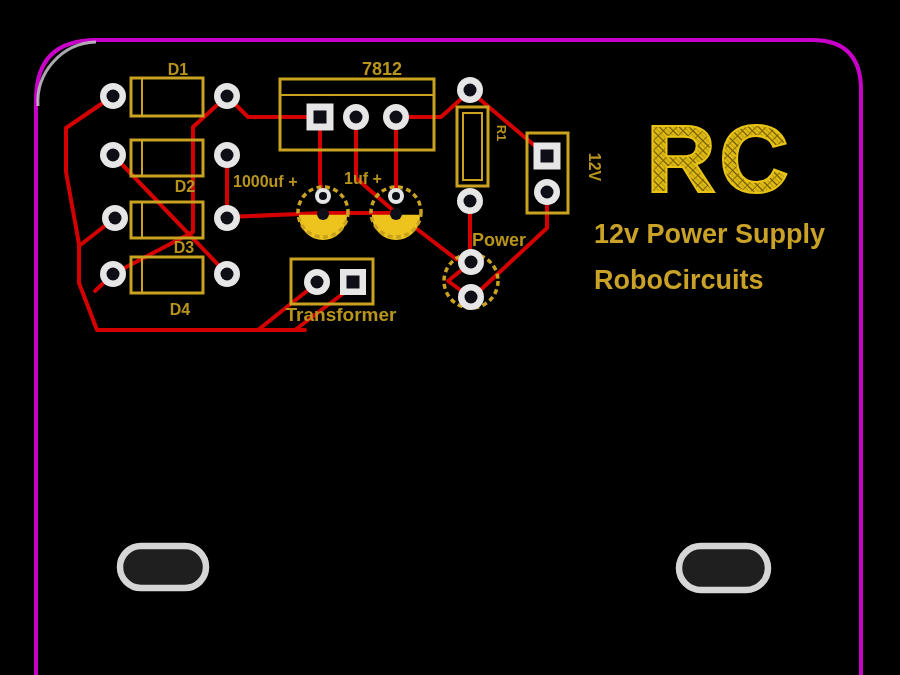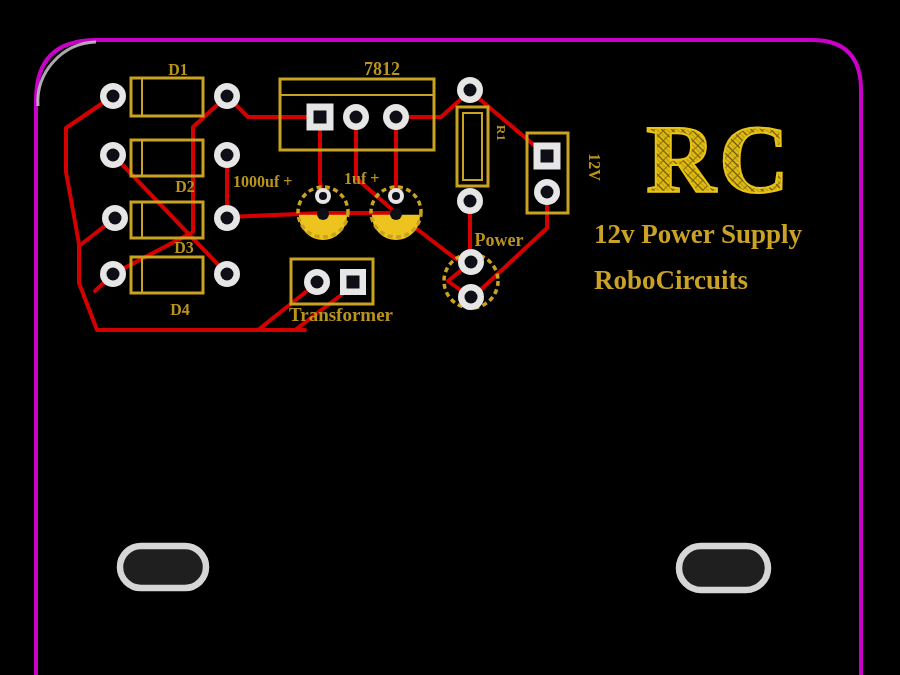--- a/index.html
+++ b/index.html
@@ -1,17 +1,17 @@
 <!DOCTYPE html>
 <html style="--background: #000000; --outline: #C800C8; --corner_arc: #C8C8CC; --trace: #D40000; --silk: #C9A21F; --label: #B8941C; --pad_fill: #E6E6E6; --pad_hole: #0E0E16; --cap_fill: #EDC41E; --logo: #E9C417; --brand_text: #C9A227; --slot_stroke: #D6D6D6;"><head>
 <meta charset="utf-8">
 <style>
   html,body{margin:0;padding:0;background:#000;}
   .screen{position:relative;width:900px;height:675px;background:var(--background,#000);overflow:hidden;
-          font-family:Liberation Serif, serif;}
+          font-family:Liberation Sans, sans-serif;}
   svg{display:block}
   
   .board-outline{stroke:var(--outline,#C800C8);stroke-width:4;fill:none;}
   .corner-arc{stroke:var(--corner_arc,#C8C8CC);stroke-width:3;fill:none;opacity:.85;}
   .trace{stroke:var(--trace,#D40000);stroke-width:4;fill:none;stroke-linejoin:round;stroke-linecap:round;}
   
   .silk{stroke:var(--silk,#C9A21F);stroke-width:3;fill:none;}
   .silk-thin{stroke:var(--silk,#C9A21F);stroke-width:2;fill:none;}
   .silk-dash{stroke:var(--silk,#C9A21F);stroke-width:3.5;fill:none;stroke-dasharray:5 3.5;}
   .silk-label{fill:var(--label,#B8941C);font-weight:bold;font-size:16px;}

